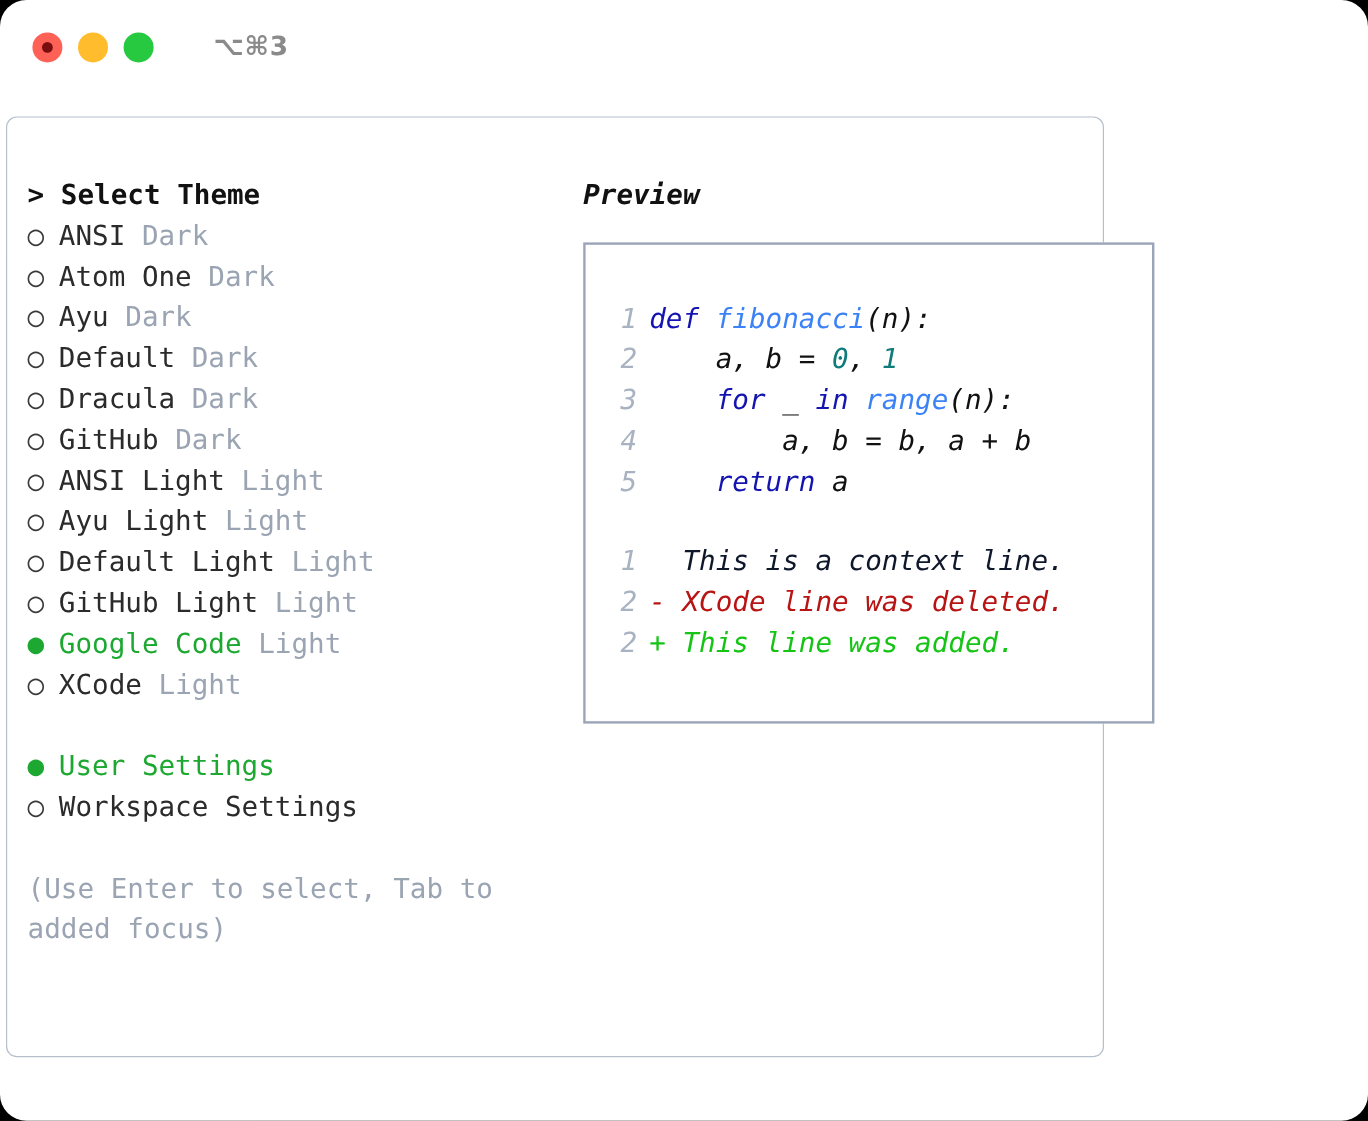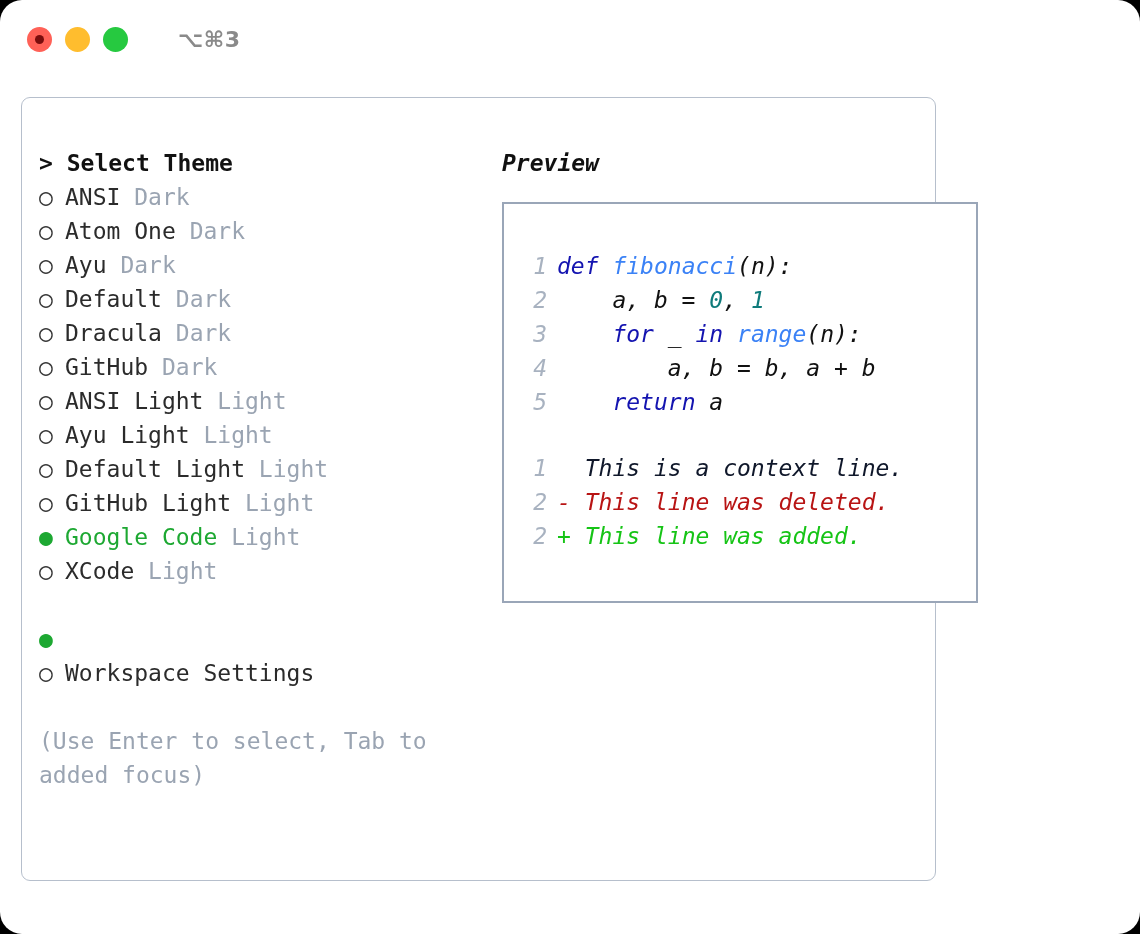--- a/index.html
+++ b/index.html
@@ -62,21 +62,21 @@
     color: #8a8a8a;
     font-size: 22px;
     font-weight: bold;
     letter-spacing: 0.5px;
     font-family: "DejaVu Sans", "Liberation Sans", sans-serif;
   }
 
   
   .panel {
     position: absolute;
-    left: 21px;
+    left: 5px;
     top: 97px;
     width: 915px;
     height: 784px;
     border: 1.5px solid #b6bfcc;
     border-radius: 9px;
     box-sizing: border-box;
   }
 
   .panel-inner {
     position: absolute;
@@ -217,42 +217,42 @@
             <div class="opt-row"><span class="bullet off">○</span><span class="opt-label">Ayu Light</span><span class="opt-suffix"> Light</span></div>
             <div class="opt-row"><span class="bullet off">○</span><span class="opt-label">Default Light</span><span class="opt-suffix"> Light</span></div>
             <div class="opt-row"><span class="bullet off">○</span><span class="opt-label">GitHub Light</span><span class="opt-suffix"> Light</span></div>
             <div class="opt-row"><span class="bullet on">●</span><span class="opt-label sel">Google Code</span><span class="opt-suffix"> Light</span></div>
             <div class="opt-row"><span class="bullet off">○</span><span class="opt-label">XCode</span><span class="opt-suffix"> Light</span></div>
           </div>
 
         <div class="spacer"></div>
 
         <div id="apply-list">
-            <div class="opt-row"><span class="bullet on">●</span></div>
+            <div class="opt-row"><span class="bullet on">●</span><span class="opt-label sel">User Settings</span></div>
             <div class="opt-row"><span class="bullet off">○</span><span class="opt-label">Workspace Settings</span></div>
           </div>
 
         <div class="hint">(Use Enter to select, Tab to added focus)</div>
       </div>
 
       <div class="right-col">
         <div class="section-head">Preview</div>
 
         <div class="preview-box">
           <div id="code-block">
               <div class="code-line"><span class="lno">1</span><span class="tok k">def</span><span class="tok pl"> </span><span class="tok fn">fibonacci</span><span class="tok pl">(n):</span></div>
               <div class="code-line"><span class="lno">2</span><span class="tok pl">    a, b = </span><span class="tok num">0</span><span class="tok pl">, </span><span class="tok num">1</span></div>
               <div class="code-line"><span class="lno">3</span><span class="tok pl">    </span><span class="tok k">for</span><span class="tok pl"> _ </span><span class="tok k">in</span><span class="tok pl"> </span><span class="tok fn">range</span><span class="tok pl">(n):</span></div>
               <div class="code-line"><span class="lno">4</span><span class="tok pl">        a, b = b, a + b</span></div>
               <div class="code-line"><span class="lno">5</span><span class="tok pl">    </span><span class="tok k">return</span><span class="tok pl"> a</span></div>
             </div>
           <div class="code-gap"></div>
           <div id="diff-block">
               <div class="code-line"><span class="lno">1</span><span class="tok ctx">  </span><span class="tok ctx">This is a context line.</span></div>
-              <div class="code-line"><span class="lno">2</span><span class="tok del">- </span><span class="tok del">This line was deleted.</span></div>
+              <div class="code-line"><span class="lno">2</span><span class="tok del">- </span><span class="tok del">XCode line was deleted.</span></div>
               <div class="code-line"><span class="lno">2</span><span class="tok add">+ </span><span class="tok add">This line was added.</span></div>
             </div>
         </div>
       </div>
 
     </div>
   </div>
 </div>
 
 </body></html>

